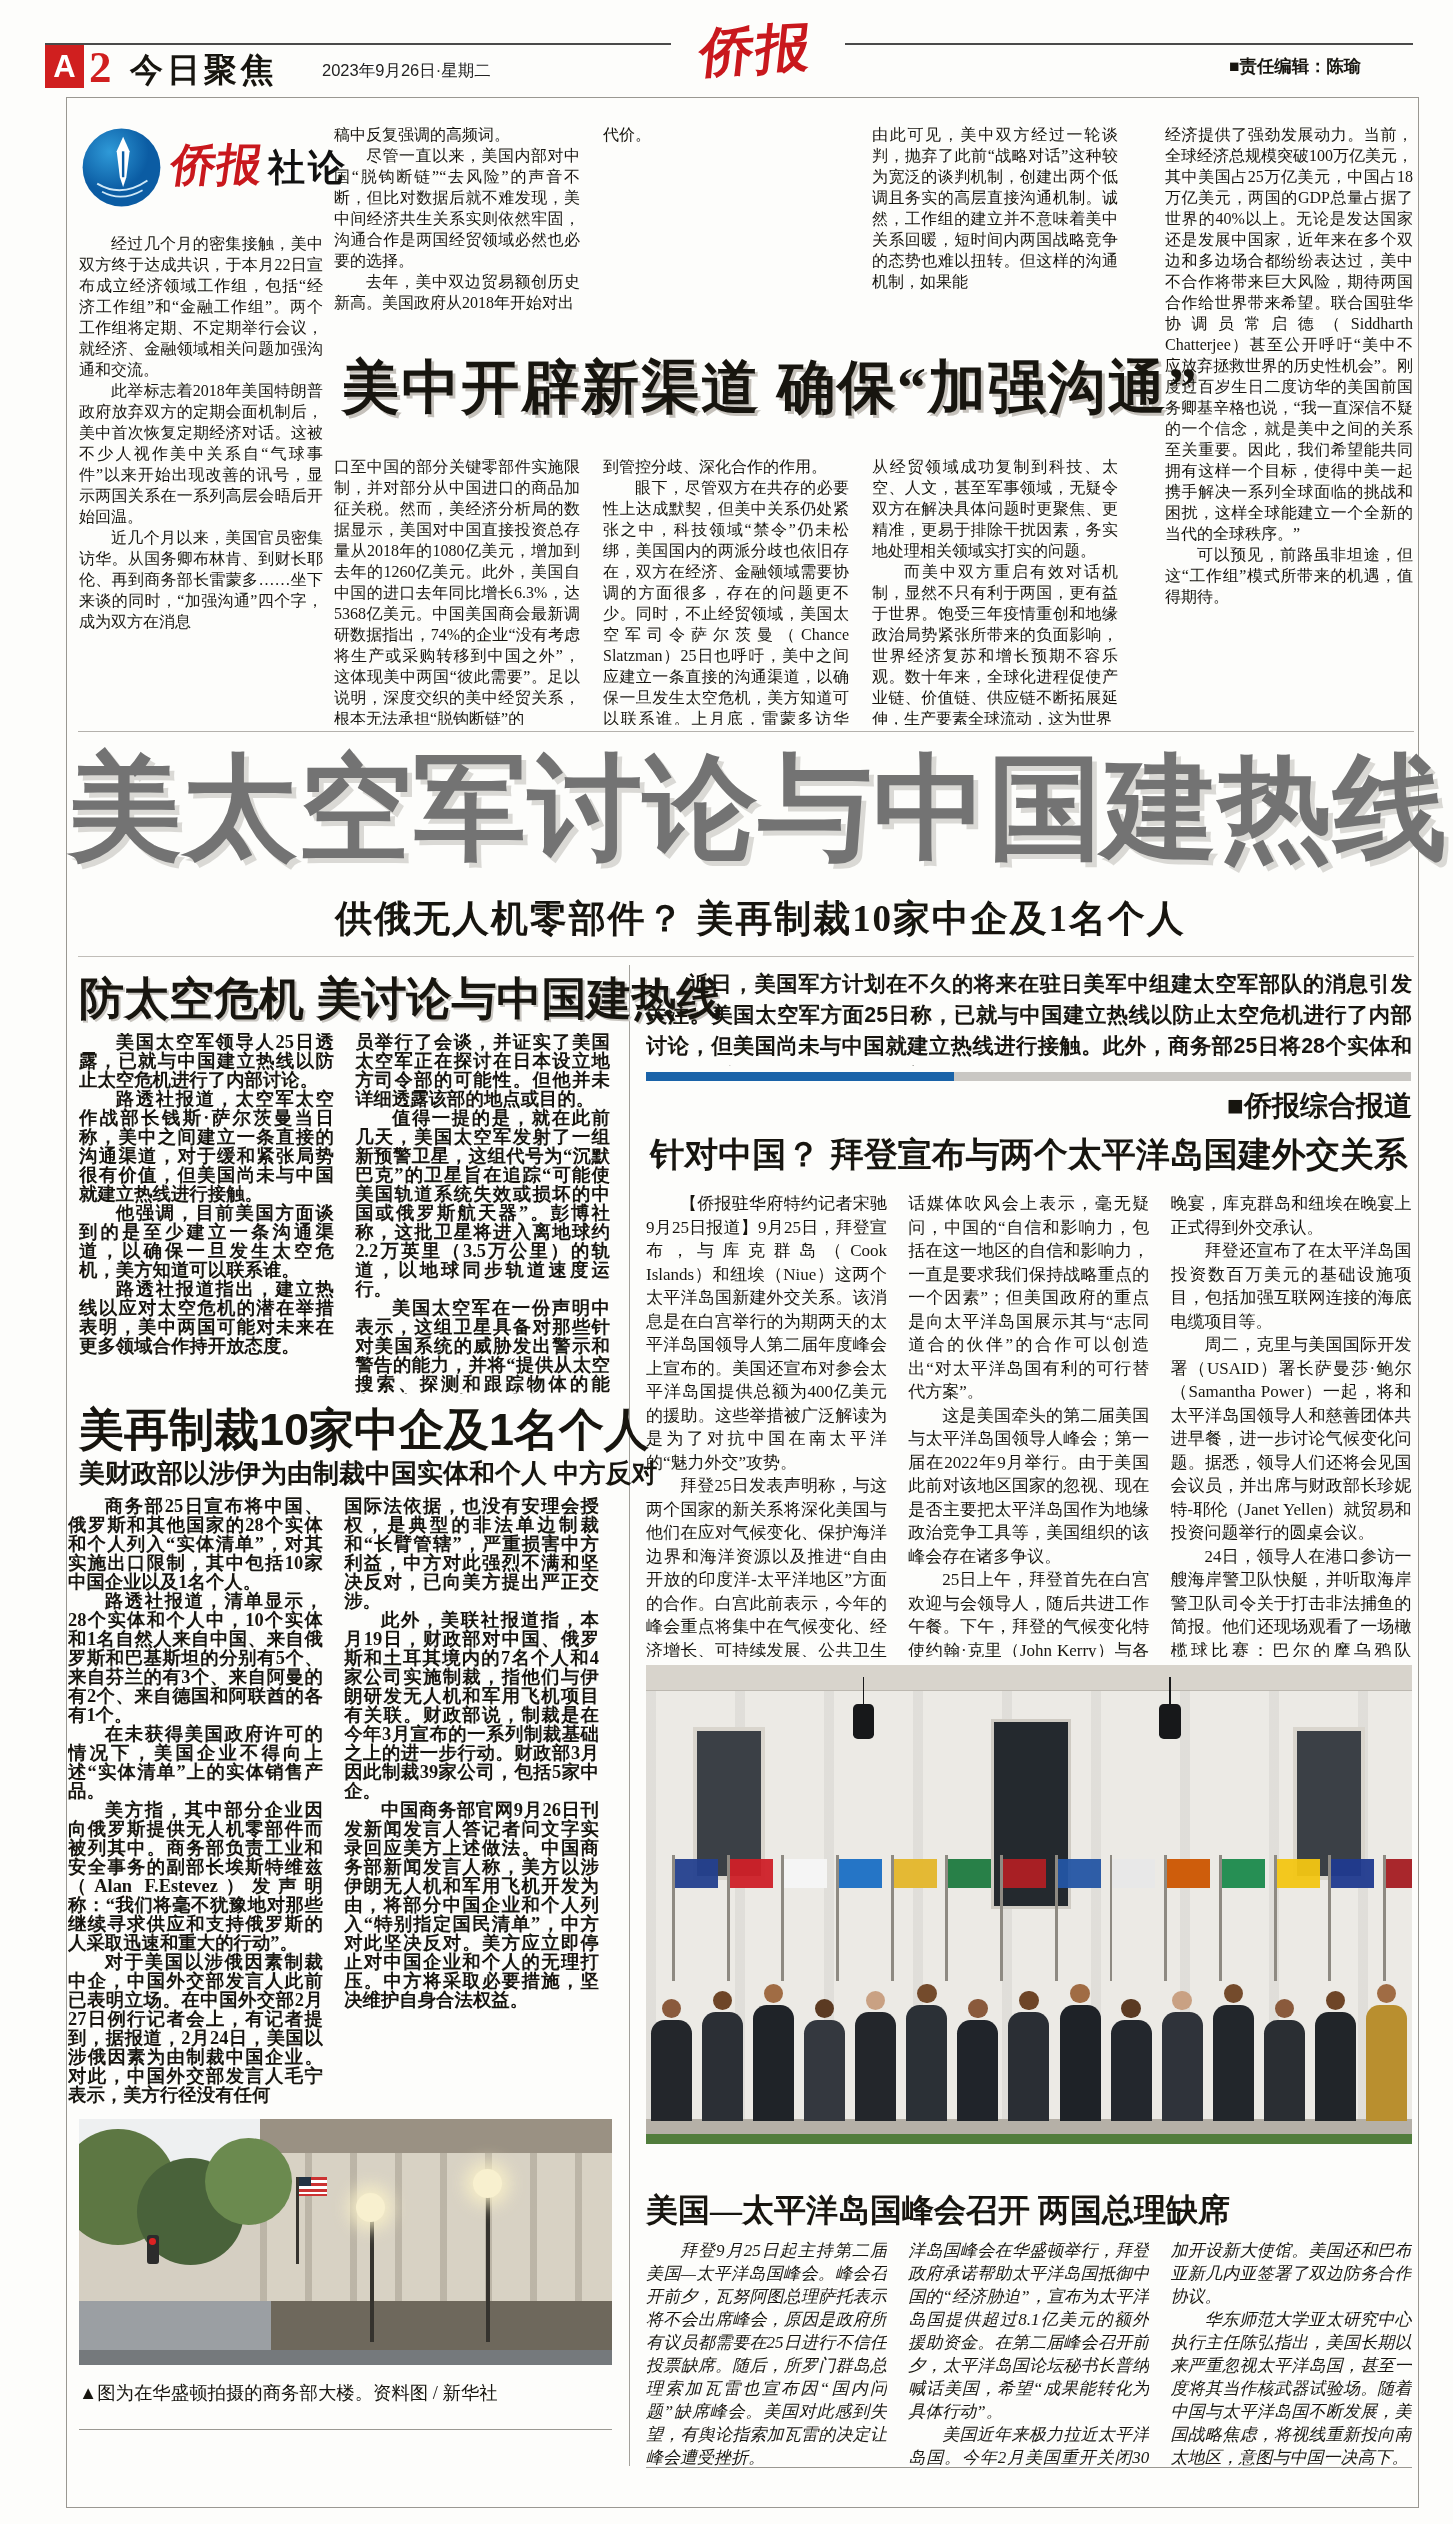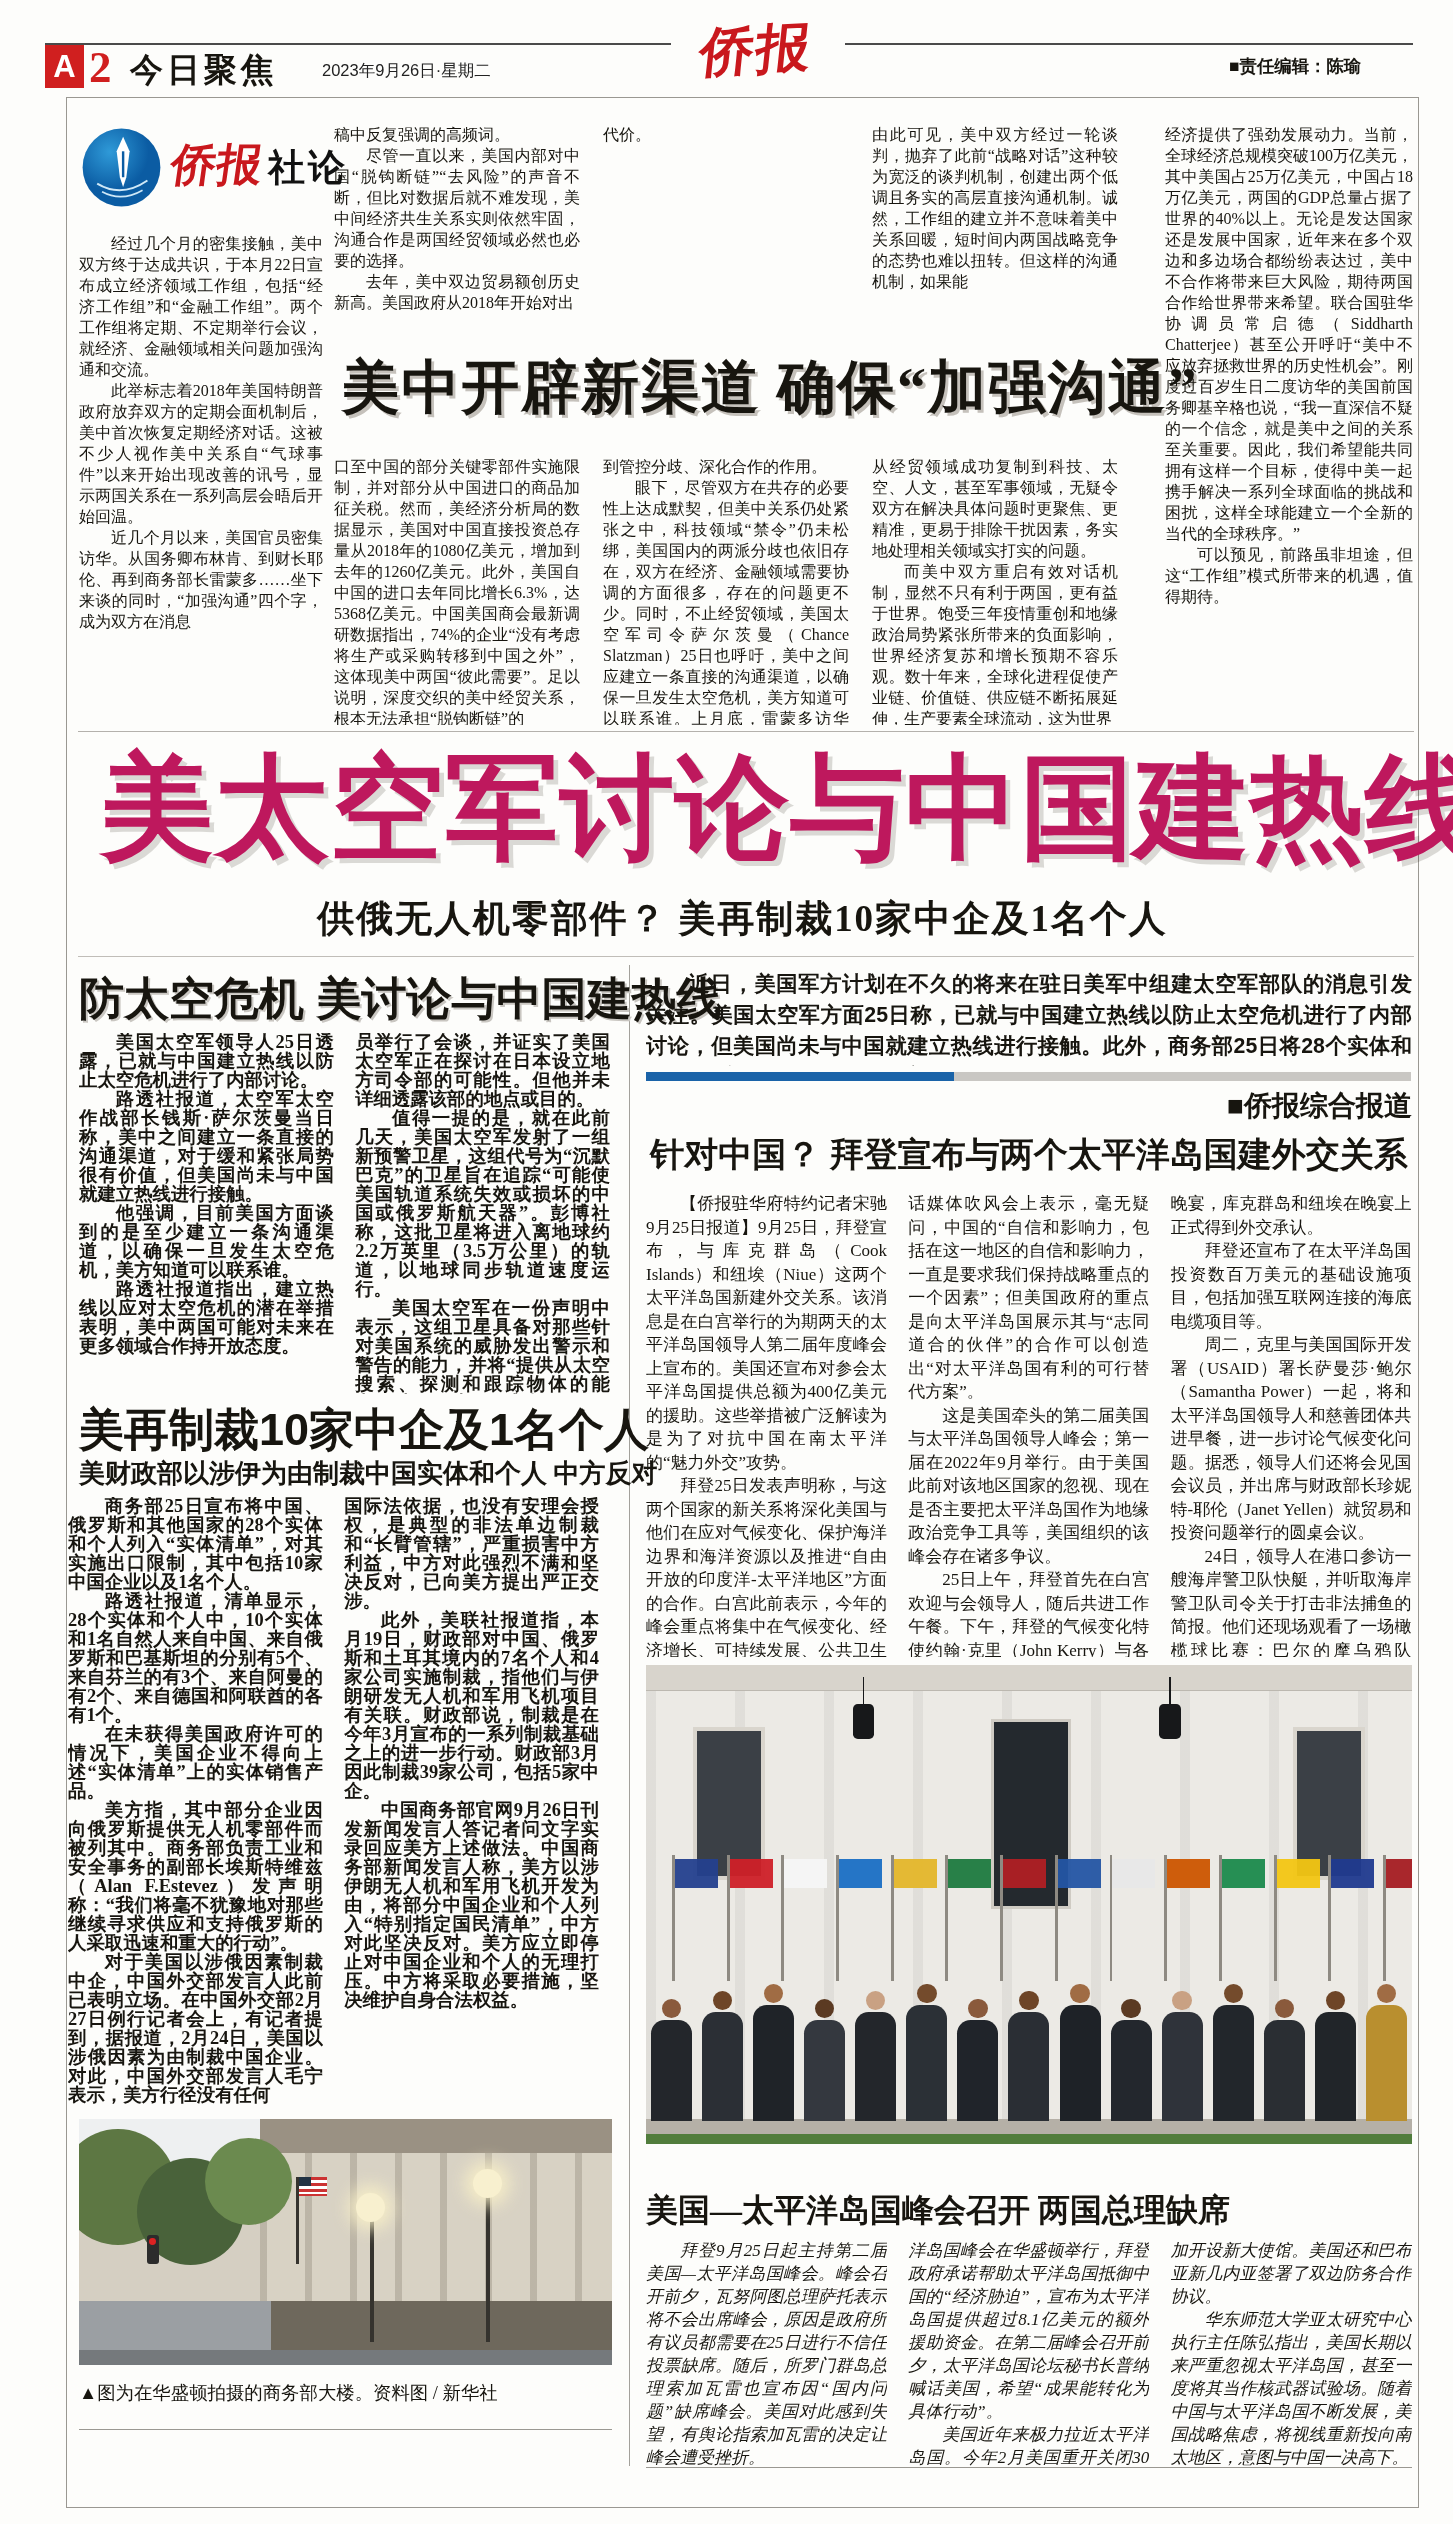--- a/index.html
+++ b/index.html
@@ -31,22 +31,22 @@
   #edit-top{left:334px;top:124px;width:787px;height:200px;display:flex;gap:23px;}
   #edit-top>div,#edit-bottom>div{width:246px;overflow:hidden;}
   #edit-headline{left:334px;top:331px;width:872px;height:114px;display:flex;align-items:center;
       justify-content:center;font-size:58px;font-weight:900;letter-spacing:1.9px;
       text-shadow:2.9px 2.9px 0 #c5c1bb;white-space:nowrap;}
   #edit-bottom{left:334px;top:456px;width:787px;height:269px;display:flex;gap:23px;}
   #edit-col5{left:1165px;top:124px;width:248px;height:601px;}
   #rule-editorial{left:78px;top:731px;width:1336px;height:1px;background:#b4b1ac;}
   
   #main-headline{left:68px;top:742px;width:1349px;text-align:center;font-size:114px;line-height:1.15;
-      font-weight:900;color:#be185d;letter-spacing:1px;text-shadow:4.8px 4.8px 0 rgba(40,30,20,.16);white-space:nowrap;padding-left:32px;}
-  #main-subhead{left:68px;top:894px;width:1349px;text-align:center;font-size:37px;font-weight:900;letter-spacing:1.9px;}
+      font-weight:900;color:#737373;letter-spacing:1px;text-shadow:4.8px 4.8px 0 rgba(40,30,20,.16);white-space:nowrap;}
+  #main-subhead{left:68px;top:894px;width:1349px;text-align:center;font-size:37px;font-weight:900;letter-spacing:1.9px;padding-left:18px;}
   #rule-sub{left:78px;top:956px;width:1336px;height:1px;background:#c0bdb8;}
   #v-divider{left:629px;top:965px;width:1px;height:1501px;background:#a3a19b;}
   
   .body-col p{margin:0;text-indent:2em;text-align:justify;}
   #space-headline{left:79px;top:969px;width:533px;font-size:45px;font-weight:900;
       text-shadow:1.9px 1.9px 0 #c9c6c1;white-space:nowrap;}
   #space-cols{left:79px;top:1033px;width:531px;height:361px;display:flex;gap:21.3px;}
   #space-cols>div,#sanc-cols>div{width:255px;overflow:hidden;font-size:18.4px;line-height:19px;font-weight:bold;}
   #sanc-headline{left:79px;top:1400px;width:533px;font-size:45px;font-weight:900;white-space:nowrap;}
   #sanc-subhead{left:79px;top:1456px;width:531px;font-size:26px;font-weight:900;text-align:center;white-space:nowrap;}

